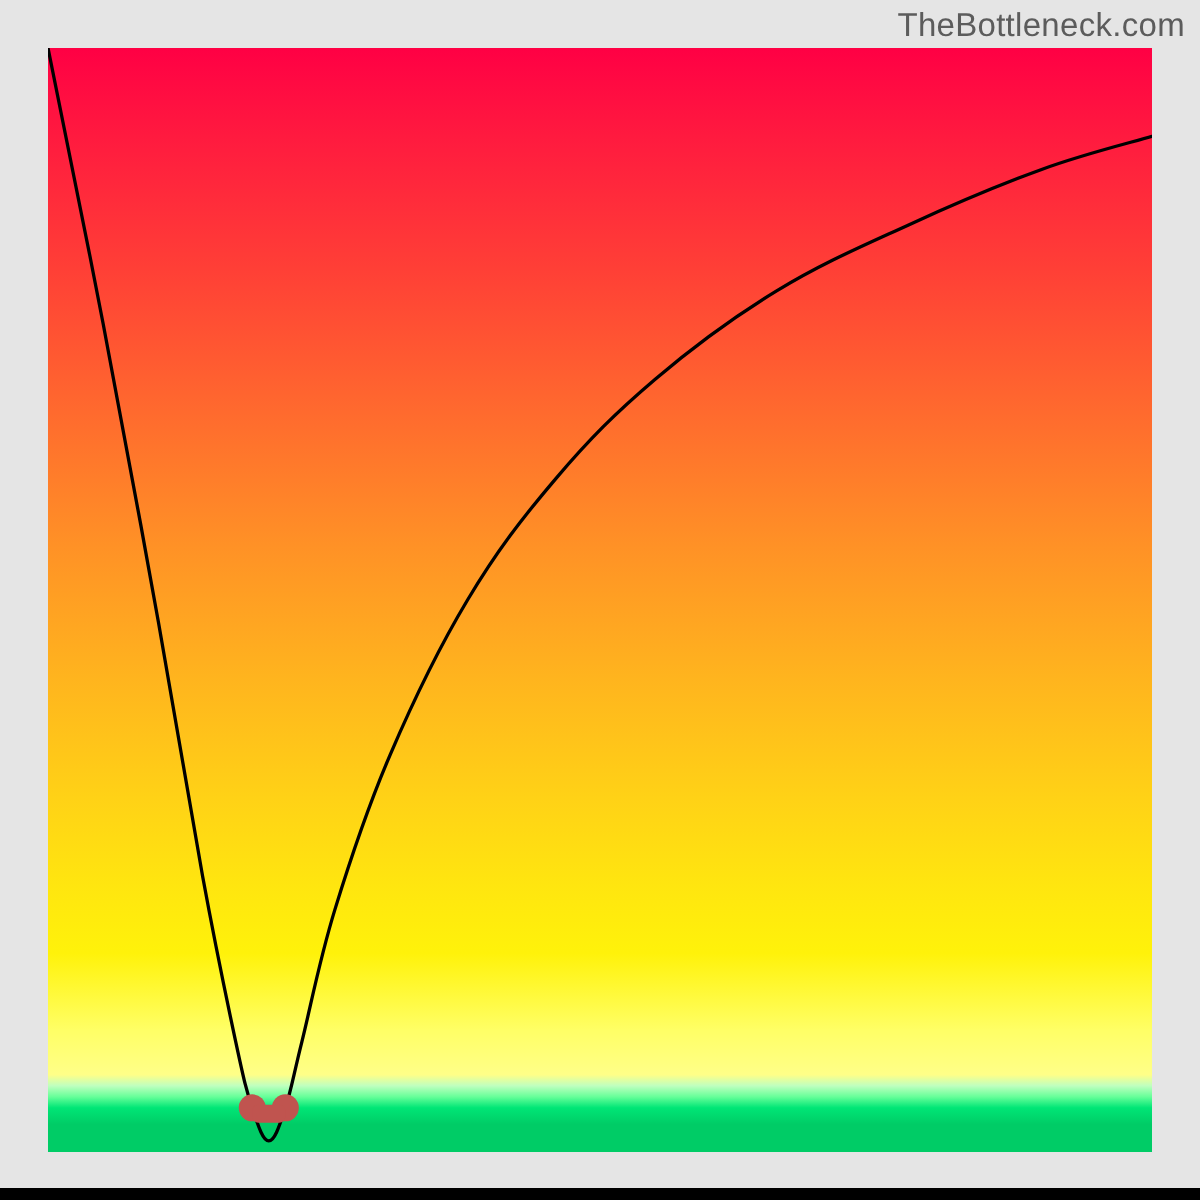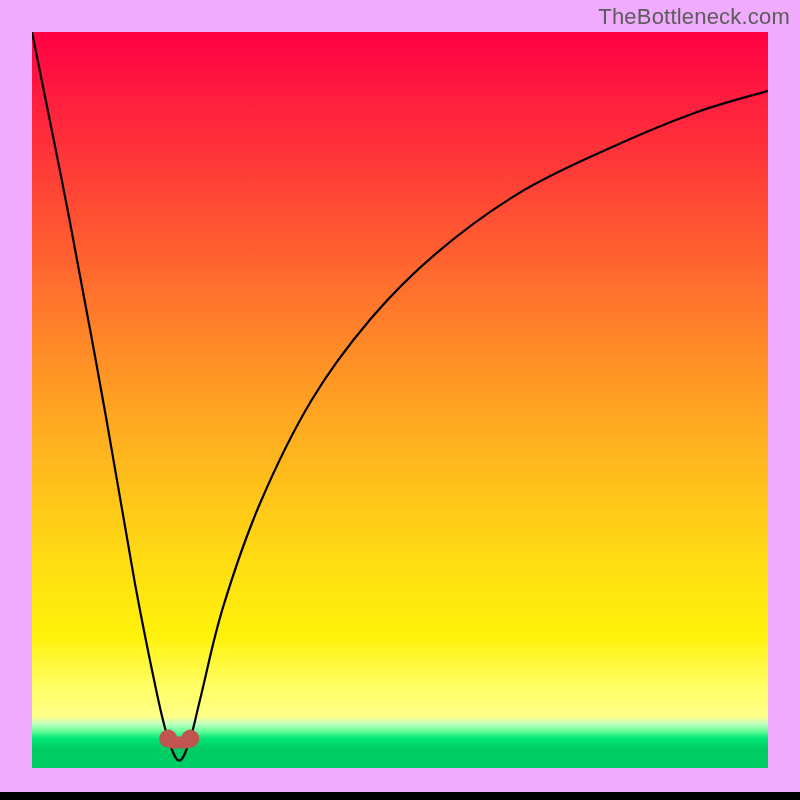--- a/index.html
+++ b/index.html
@@ -8,21 +8,21 @@
     width: 800px;
     height: 800px;
     background: #000;
     overflow: hidden;
     font-family: Arial, Helvetica, sans-serif;
   }
   .frame {
     position: relative;
     width: 800px;
     height: 792px;
-    background: #f0abfc;
+    background: #e5e5e5;
   }
   .plot {
     position: absolute;
     left: 32px;
     top: 32px;
     width: 736px;
     height: 736px;
   }
   .gradient-bg {
     position: absolute;

